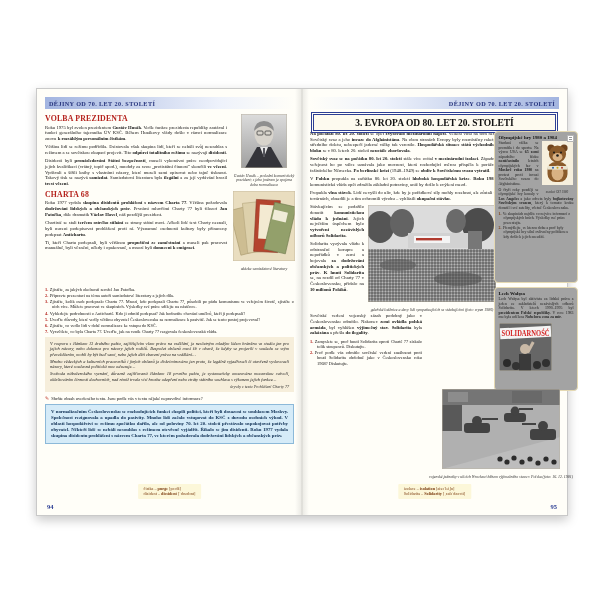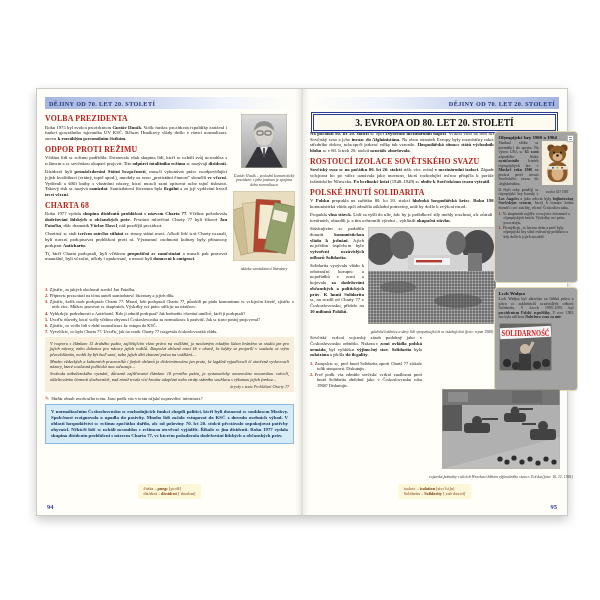--- a/index.html
+++ b/index.html
@@ -73,21 +73,20 @@
 <div class="spread">
 
   <div class="page pl">
     <div class="band">DĚJINY OD 70. LET 20. STOLETÍ</div>
 
     <div class="cols">
       <div class="maincol">
         <h2 class="red">VOLBA PREZIDENTA</h2>
         <p class="body">Roku 1975 byl zvolen prezidentem <b>Gustáv Husák</b>. Vedle funkce prezidenta republiky zastával i funkci generálního tajemníka ÚV KSČ. Během Husákovy vlády došlo v rámci normalizace znovu <b>k rozsáhlým personálním čistkám</b>.</p>
 
-        <h2 class="red">ODPOR PROTI REŽIMU</h2>
         <p class="body">Většina lidí se režimu podřídila. Existovala však skupina lidí, kteří se nebáli svůj nesouhlas s režimem a se sovětskou okupací projevit. Tito <b>odpůrci totalitního režimu</b> se nazývají <b>disidenti</b>.</p>
         <p class="body">Disidenti byli <b>pronásledováni Státní bezpečností</b>, museli vykonávat práce neodpovídající jejich kvalifikaci (vrátný, topič apod.), mnohdy za svou „protistátní činnost“ skončili <b>ve vězení</b>. Vydávali a šířili knihy s vlastními názory, které museli sami opisovat nebo tajně tisknout. Takový tisk se nazývá <b>samizdat</b>. Samizdatová literatura byla <b>ilegální</b> a za její vydávání hrozil <b>trest vězení</b>.</p>
 
         <h2 class="red">CHARTA 68</h2>
         <p class="body">Roku 1977 vydala <b>skupina disidentů prohlášení s názvem Charta 77</b>. Většina požadovala <b>dodržování lidských a občanských práv</b>. Prvními mluvčími Charty 77 byli filozof <b>Jan Patočka</b>, dále dramatik <b>Václav Havel</b>, náš pozdější prezident.</p>
         <p class="body">Chartisté se stali <b>terčem ostrého stíhání</b> ze strany státní moci. Ačkoli lidé text Charty neznali, byli nuceni podepisovat prohlášení proti ní. Významné osobnosti kultury byly přinuceny podepsat <b>Antichartu</b>.</p>
         <p class="body">Ti, kteří Chartu podepsali, byli většinou <b>propuštěni ze zaměstnání</b> a museli pak pracovat manuálně, byli vězněni, někdy i opakovaně, a mnozí byli <b>donuceni k emigraci</b>.</p>
       </div>
 
       <div class="imgcol">
@@ -160,24 +159,22 @@
   </div>
 
   <div class="page pr">
     <div class="band">DĚJINY OD 70. LET 20. STOLETÍ</div>
 
     <div class="titlebox">3. EVROPA OD 80. LET 20. STOLETÍ</div>
 
     <div class="maincol">
       <p class="body"><b>Na počátku 80. let 20. století</b> se opět <b>zvyšovalo mezinárodní napětí</b>. Velkou vinu na tom nesl Sovětský svaz a jeho <b>invaze do Afghánistánu</b>. Na obou stranách Evropy byly rozmístěny rakety středního doletu, nebezpečí jaderné války tak vzrostlo. <b>Hospodářská situace států východního bloku</b> se v 80. letech 20. století <b>neustále zhoršovala</b>.</p>
 
-      <h2 class="red">ROSTOUCÍ IZOLACE SOVĚTSKÉHO SVAZU</h2>
       <p class="body"><b>Sovětský svaz se na počátku 80. let 20. století</b> stále více ocital <b>v mezinárodní izolaci</b>. Západní veřejnost ho po válce uznávala jako mocnost, která rozhodující měrou přispěla k porážce fašistického Německa. <b>Po berlínské krizi</b> (1948–1949) se <b>obdiv k Sovětskému svazu vytratil</b>.</p>
 
-      <h2 class="red">POLSKÉ HNUTÍ SOLIDARITA</h2>
       <p class="body">V <b>Polsku</b> propukla na začátku 80. let 20. století <b>hluboká hospodářská krize</b>. <b>Roku 1980</b> komunistická vláda opět zdražila základní potraviny, aniž by došlo k zvýšení mezd.</p>
       <p class="body">Propukla <b>vlna stávek</b>. Lidé nevyšli do ulic, kde by je pořádkové síly mohly rozehnat, ale zůstali v továrnách, obsadili je a tím ochromili výrobu – vyhlásili <b>okupační stávku</b>.</p>
 
       <div class="flow">
         <figure class="crowdfig">
           <svg width="128" height="97" viewBox="0 0 128 97">
             <defs>
               <pattern id="cp" width="3" height="3" patternUnits="userSpaceOnUse">
                 <rect width="3" height="3" fill="#8e8e8e"></rect>
                 <circle cx="1" cy="1" r="0.7" fill="#3a3a3a"></circle>

